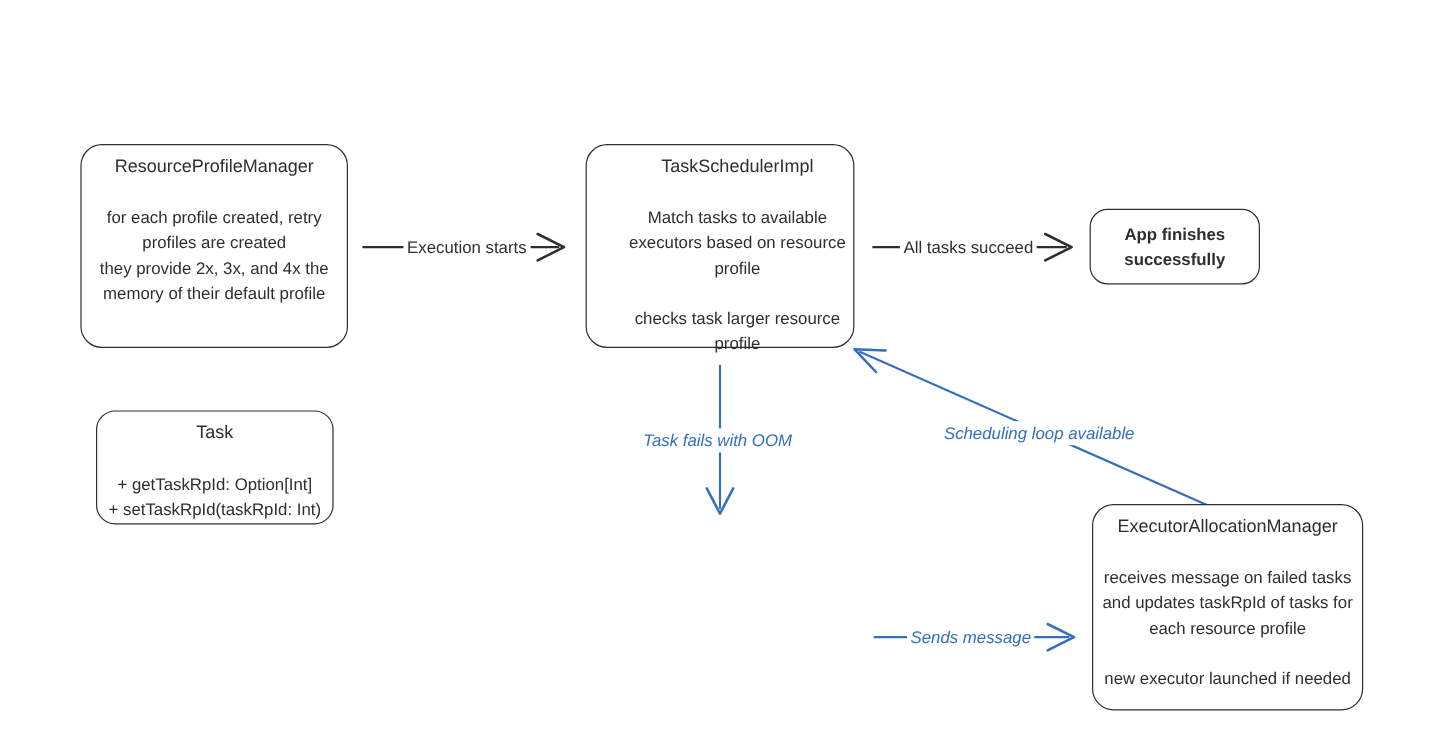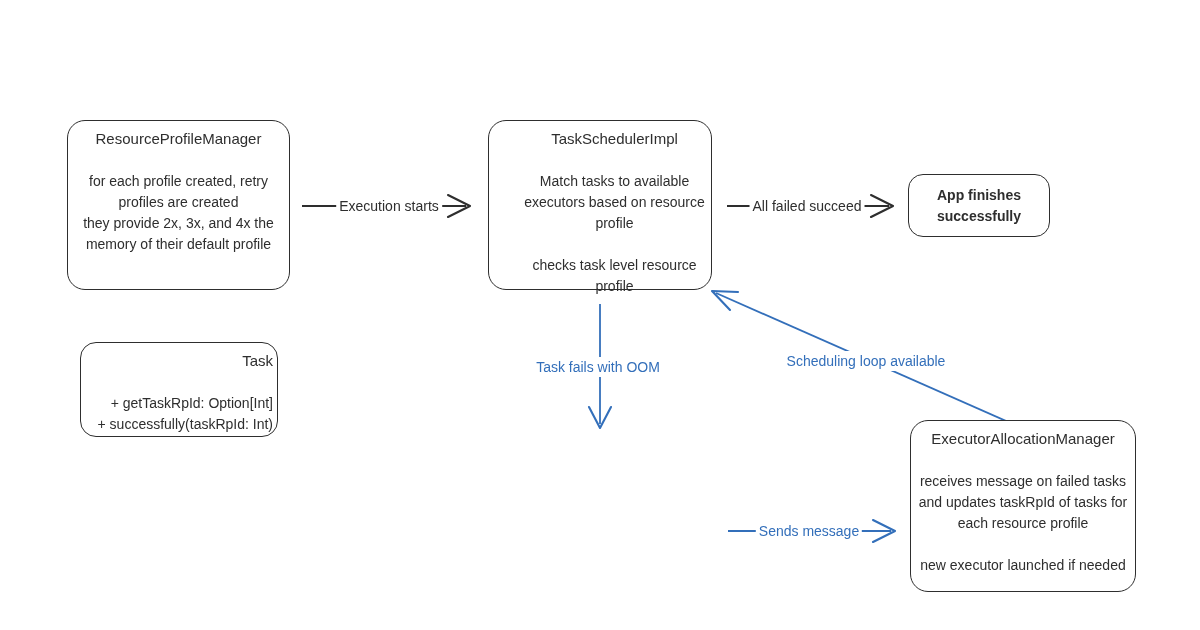--- a/index.html
+++ b/index.html
@@ -62,21 +62,21 @@
   .edge-label {
     position: absolute;
     transform: translate(-50%, -50%);
     background: var(--bg);
     font-size: 14px;
     line-height: 18px;
     padding: 1px 3px;
     white-space: nowrap;
   }
   .edge-label.dark { color: var(--dark); text-align: center; }
-  .edge-label.blue { color: var(--blue); }
+  .edge-label.blue { color: var(--blue); font-style: italic; }
 </style>
 </head>
 <body>
 
 <div class="canvas">
 
   <svg class="edges" viewBox="0 0 1200 630" xmlns="http://www.w3.org/2000/svg">
     <g>
       <line class="dark" x1="302" y1="182" x2="466" y2="182"></line>
       <polyline class="dark" points="448,171 470,182 448,193"></polyline>
@@ -106,47 +106,47 @@
 they provide 2x, 3x, and 4x the
 memory of their default profile</div>
   </div>
 
   <div class="node" style="left:488px; top:96px; width:224px; height:170px;padding-left:33px;">
     <div class="node-title">TaskSchedulerImpl</div>
     <div class="node-body">Match tasks to available
 executors based on resource
 profile
 
-checks task level resource profile</div>
+checks task larger resource profile</div>
   </div>
 
   <div class="node center-v" style="left:908px; top:150px; width:142px; height:63px;">
     <div class="node-body">App finishes
 successfully</div>
   </div>
 
-  <div class="node" style="left:80px; top:318px; width:198px; height:95px; border-radius:16px;text-align:right;">
+  <div class="node" style="left:80px; top:318px; width:198px; height:95px; border-radius:16px;">
     <div class="node-title">Task</div>
     <div class="node-body">+ getTaskRpId: Option[Int]
-+ successfully(taskRpId: Int)</div>
++ setTaskRpId(taskRpId: Int)</div>
   </div>
 
 
   <div class="node" style="left:910px; top:396px; width:226px; height:172px;">
     <div class="node-title">ExecutorAllocationManager</div>
     <div class="node-body">receives message on failed tasks
 and updates taskRpId of tasks for
 each resource profile
 
 new executor launched if needed</div>
   </div>
 
   <div class="edge-label dark" style="left:389px; top:182px;">Execution starts</div>
 
-  <div class="edge-label dark" style="left:807px; top:182px;">All failed succeed</div>
+  <div class="edge-label dark" style="left:807px; top:182px;">All tasks succeed</div>
 
   <div class="edge-label blue" style="left:598px; top:343px;">Task fails with OOM</div>
 
   <div class="edge-label blue" style="left:809px; top:507px;">Sends message</div>
 
   <div class="edge-label blue" style="left:866px; top:337px;">Scheduling loop available</div>
 
 </div>
 
 </body></html>

